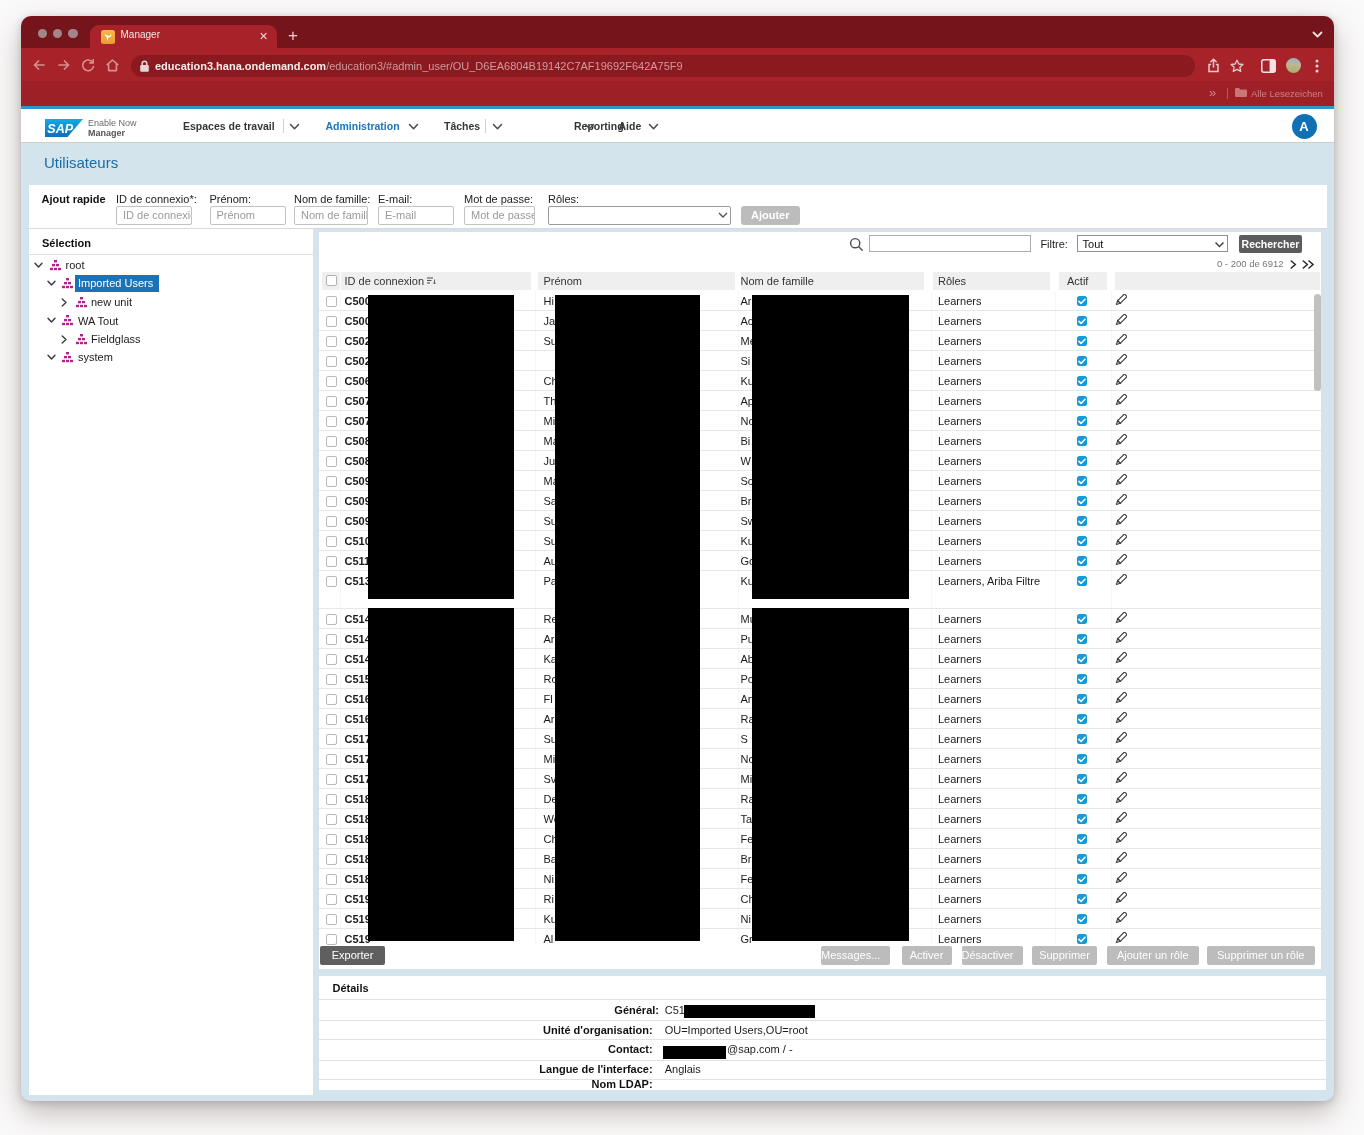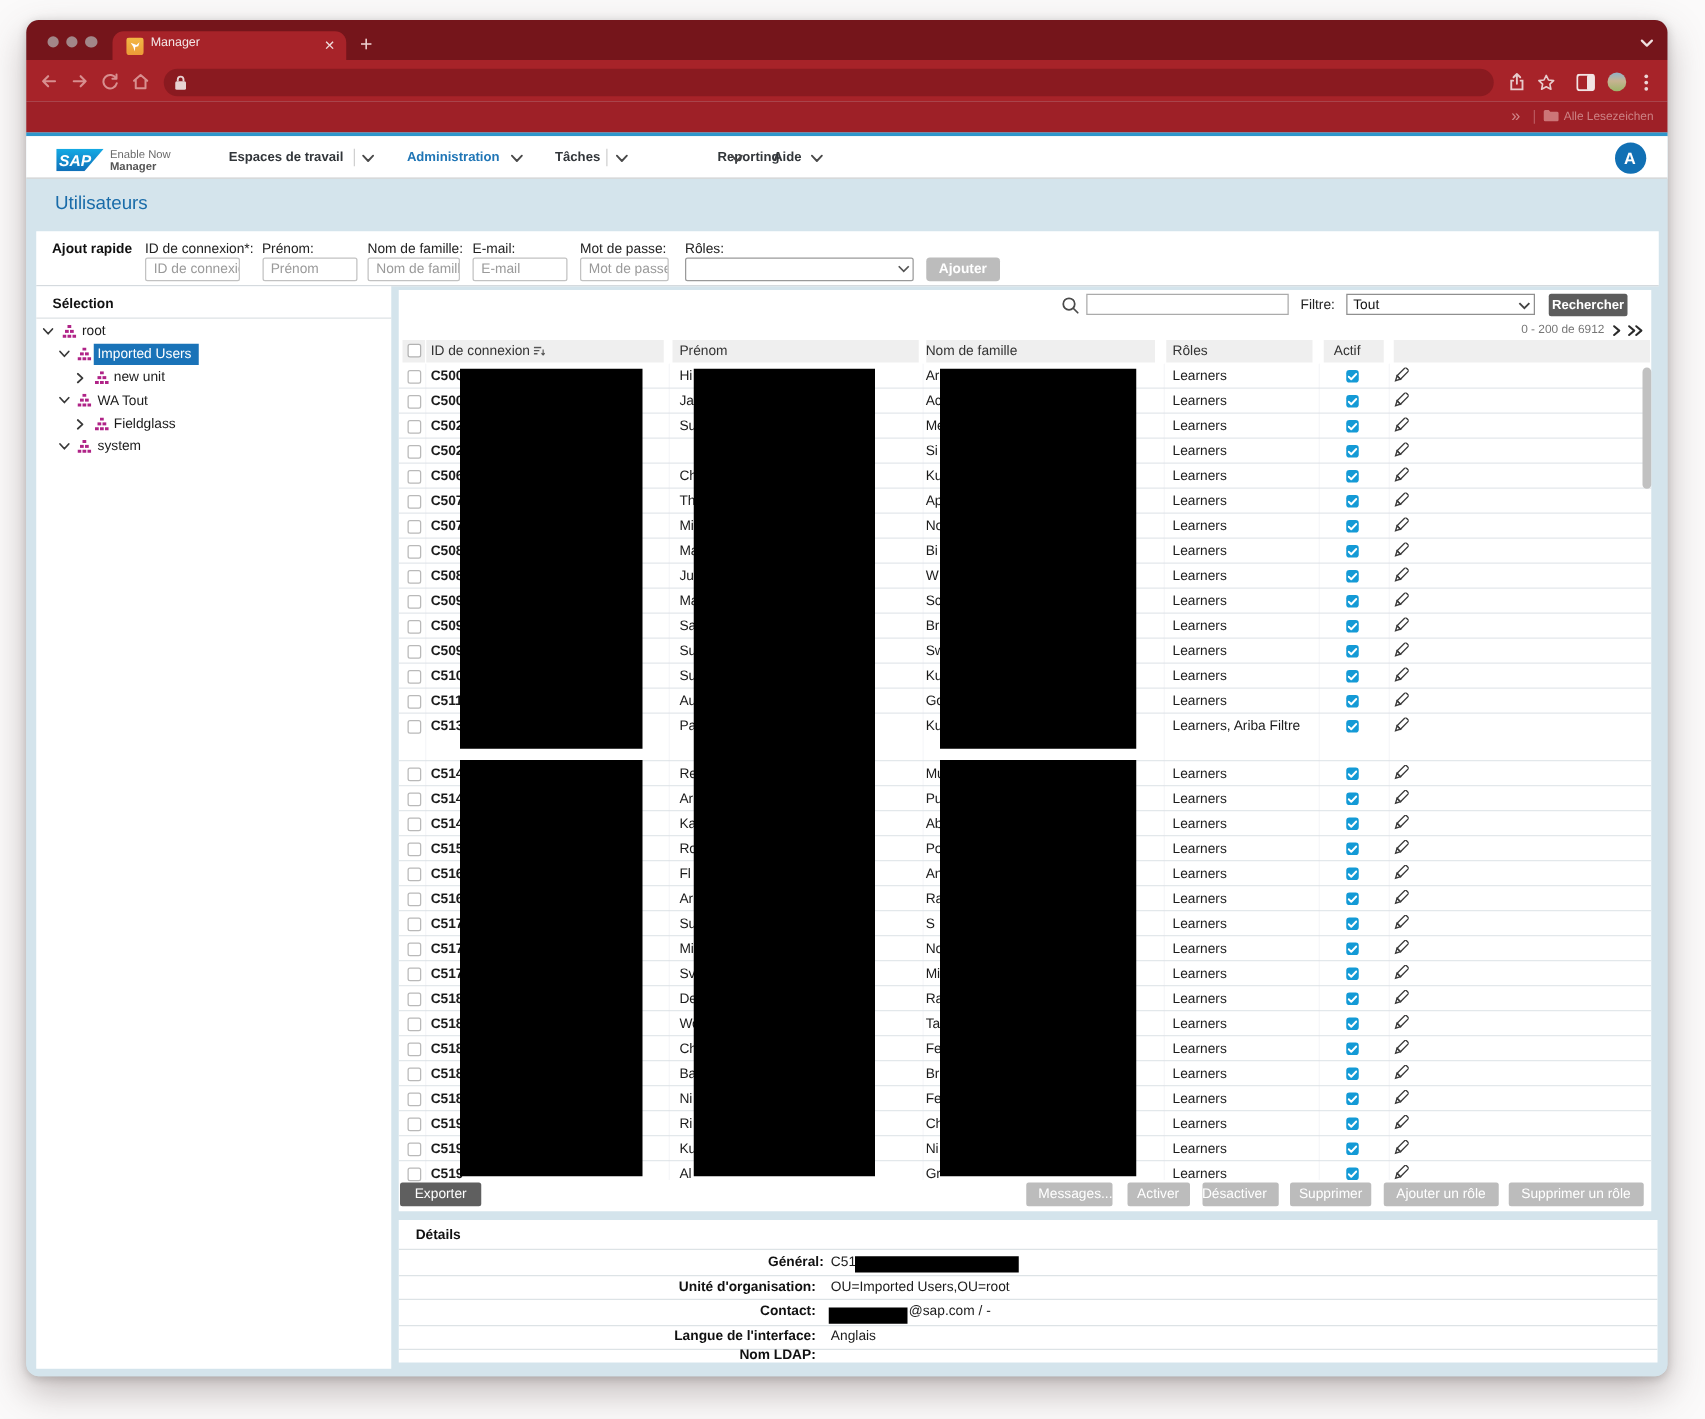--- a/index.html
+++ b/index.html
@@ -46,20 +46,21 @@
       <path d="M12.2 1.6 V4.9 H8.9" fill="none" stroke="#d88f8f" stroke-width="1.6" stroke-linecap="round" stroke-linejoin="round"></path>
     </svg>
 <svg class="a" style="left:84px;top:41.5px" width="15" height="15" viewBox="0 0 15 15">
       <path d="M2.2 6.6 L7.5 2 L12.8 6.6 M3.6 5.8 V12.6 H11.4 V5.8" fill="none" stroke="#d88f8f" stroke-width="1.6" stroke-linecap="round" stroke-linejoin="round"></path>
     </svg>
 <div class="a " style="left:110px;top:39px;width:1064px;height:21.5px;background:#8a1a20;border-radius:11px;"></div>
 <svg class="a" style="left:118px;top:43.5px" width="11" height="13" viewBox="0 0 11 13">
       <rect x="1.2" y="5" width="8.6" height="6.8" rx="1.2" fill="#e8d3d3"></rect>
       <path d="M3.2 5 V3.6 a2.3 2.3 0 0 1 4.6 0 V5" fill="none" stroke="#e8d3d3" stroke-width="1.5"></path>
     </svg>
+<div class="a t " style="left:134px;top:42.5px;height:14.5px;line-height:14.5px;font-size:11px;"><b style="color:#f5ecec;">education3.hana.ondemand.com</b><span style="color:#cf9a9d;">/education3/#admin_user/OU_D6EA6804B19142C7AF19692F642A75F9</span></div>
 <svg class="a" style="left:1185.5px;top:42px" width="13" height="15" viewBox="0 0 13 15">
       <path d="M6.5 1.5 V9 M3.8 3.8 L6.5 1.2 L9.2 3.8" fill="none" stroke="#e7cbcb" stroke-width="1.5" stroke-linecap="round" stroke-linejoin="round"></path>
       <path d="M3.5 6.5 H2 V13.5 H11 V6.5 H9.5" fill="none" stroke="#e7cbcb" stroke-width="1.5" stroke-linecap="round"></path>
     </svg>
 <svg class="a" style="left:1209px;top:42.5px" width="14" height="14" viewBox="0 0 14 14">
       <path d="M7 1.3 L8.8 5 L12.9 5.5 L9.9 8.3 L10.7 12.4 L7 10.4 L3.3 12.4 L4.1 8.3 L1.1 5.5 L5.2 5 Z" fill="none" stroke="#e7cbcb" stroke-width="1.3" stroke-linejoin="round"></path>
     </svg>
 <svg class="a" style="left:1240px;top:42.5px" width="15" height="14" viewBox="0 0 15 14">
       <rect x="0.8" y="0.8" width="13.4" height="12.4" rx="2" fill="none" stroke="#f2e4e4" stroke-width="1.5"></rect>
       <rect x="8.6" y="0.8" width="5.6" height="12.4" rx="1.5" fill="#f2e4e4"></rect>
@@ -109,21 +110,21 @@
 <svg class="a" style="left:562.5px;top:107px" width="11" height="8" viewBox="0 0 11 8">
       <polyline points="1.5,1.5 5.5,5.8 9.5,1.5" fill="none" stroke="#4a4a4a" stroke-width="1.5" stroke-linecap="round" stroke-linejoin="round"></polyline>
     </svg>
 <svg class="a" style="left:626.5px;top:107px" width="11" height="8" viewBox="0 0 11 8">
       <polyline points="1.5,1.5 5.5,5.8 9.5,1.5" fill="none" stroke="#4a4a4a" stroke-width="1.5" stroke-linecap="round" stroke-linejoin="round"></polyline>
     </svg>
 <div class="a " style="left:1270.5px;top:98px;width:25px;height:25px;background:#1170b4;border-radius:50%;color:#fff;font-size:13px;font-weight:bold;text-align:center;line-height:25px;">A</div>
 <div class="a t " style="left:23px;top:138px;height:18px;line-height:18px;color:#1a6ca9;font-size:15px;">Utilisateurs</div>
 <div class="a " style="left:8px;top:169px;width:1298px;height:44px;background:#fff;border-bottom:1px solid #d5dade;"></div>
 <div class="a t " style="left:20.5px;top:176.5px;height:13px;line-height:13px;color:#111;font-size:11px;font-weight:bold;">Ajout rapide</div>
-<div class="a t " style="left:95px;top:176.5px;height:13px;line-height:13px;color:#222;font-size:11px;">ID de connexion*:</div>
+<div class="a t " style="left:95px;top:176.5px;height:13px;line-height:13px;color:#222;font-size:11px;">ID de connexio*:</div>
 <div class="a t " style="left:188.5px;top:176.5px;height:13px;line-height:13px;color:#222;font-size:11px;">Prénom:</div>
 <div class="a t " style="left:273px;top:176.5px;height:13px;line-height:13px;color:#222;font-size:11px;">Nom de famille:</div>
 <div class="a t " style="left:357px;top:176.5px;height:13px;line-height:13px;color:#222;font-size:11px;">E-mail:</div>
 <div class="a t " style="left:443px;top:176.5px;height:13px;line-height:13px;color:#222;font-size:11px;">Mot de passe:</div>
 <div class="a t " style="left:527px;top:176.5px;height:13px;line-height:13px;color:#222;font-size:11px;">Rôles:</div>
 <div class="a " style="left:95px;top:190px;width:76px;height:19px;background:#fff;border:1px solid #c2c2c2;border-radius:2px;overflow:hidden;">
       <div class="t" style="line-height:17px;color:#9a9a9a;font-size:11px;padding-left:6px;white-space:nowrap;">ID de connexio</div>
     </div>
 <div class="a " style="left:188.5px;top:190px;width:76px;height:19px;background:#fff;border:1px solid #c2c2c2;border-radius:2px;overflow:hidden;">
       <div class="t" style="line-height:17px;color:#9a9a9a;font-size:11px;padding-left:6px;white-space:nowrap;">Prénom</div>
@@ -789,21 +790,21 @@
 <div class="a " style="left:909.5px;top:275px;width:1px;height:653px;background:rgba(222,228,233,0.28);"></div>
 <div class="a " style="left:1033.5px;top:275px;width:1px;height:653px;background:rgba(222,228,233,0.28);"></div>
 <div class="a " style="left:1089.5px;top:275px;width:1px;height:653px;background:rgba(222,228,233,0.28);"></div>
 <div class="a " style="left:346.5px;top:278.5px;width:146px;height:304.5px;background:#000;"></div>
 <div class="a " style="left:346.5px;top:592px;width:146px;height:333px;background:#000;"></div>
 <div class="a " style="left:533.5px;top:278.5px;width:145px;height:646.5px;background:#000;"></div>
 <div class="a " style="left:730.5px;top:278.5px;width:157px;height:304.5px;background:#000;"></div>
 <div class="a " style="left:730.5px;top:592px;width:157px;height:333px;background:#000;"></div>
 <div class="a " style="left:1292.5px;top:278px;width:7px;height:97px;background:#c1c1c1;border-radius:4px;"></div>
 <div class="a " style="left:299.3px;top:930.3px;width:64.5px;height:18.6px;background:#5f5f5f;border-radius:2px;color:#fff;font-size:11px;text-align:center;line-height:18.6px;">Exporter</div>
-<div class="a " style="left:800px;top:930.3px;width:69px;height:18.6px;background:#bcbcbc;border-radius:2px;color:#fff;font-size:11px;text-align:right;line-height:18.6px;">Messages...</div>
+<div class="a " style="left:800px;top:930.3px;width:69px;height:18.6px;background:#bcbcbc;border-radius:2px;color:#fff;font-size:11px;text-align:left;line-height:18.6px;">Messages...</div>
 <div class="a " style="left:880.5px;top:930.3px;width:50px;height:18.6px;background:#bcbcbc;border-radius:2px;color:#fff;font-size:11px;text-align:center;line-height:18.6px;">Activer</div>
 <div class="a " style="left:940.5px;top:930.3px;width:61px;height:18.6px;background:#bcbcbc;border-radius:2px;color:#fff;font-size:11px;line-height:18.6px;">Désactiver</div>
 <div class="a " style="left:1011px;top:930.3px;width:65px;height:18.6px;background:#bcbcbc;border-radius:2px;color:#fff;font-size:11px;text-align:center;line-height:18.6px;">Supprimer</div>
 <div class="a " style="left:1086px;top:930.3px;width:91.5px;height:18.6px;background:#bcbcbc;border-radius:2px;color:#fff;font-size:11px;text-align:center;line-height:18.6px;">Ajouter un rôle</div>
 <div class="a " style="left:1185.5px;top:930.3px;width:108.5px;height:18.6px;background:#bcbcbc;border-radius:2px;color:#fff;font-size:11px;text-align:center;line-height:18.6px;">Supprimer un rôle</div>
 <div class="a " style="left:297.7px;top:960px;width:1007.3px;height:114px;background:#fff;"></div>
 <div class="a t " style="left:311.5px;top:964.5px;height:14px;line-height:14px;color:#111;font-size:11px;font-weight:bold;">Détails</div>
 <div class="a " style="left:297.7px;top:983.3px;width:1007.3px;height:1px;background:#dde3e6;"></div>
 <div class="a " style="left:297.7px;top:1004px;width:1007.3px;height:1px;background:#dde3e6;"></div>
 <div class="a " style="left:297.7px;top:1023.4000000000001px;width:1007.3px;height:1px;background:#dde3e6;"></div>

